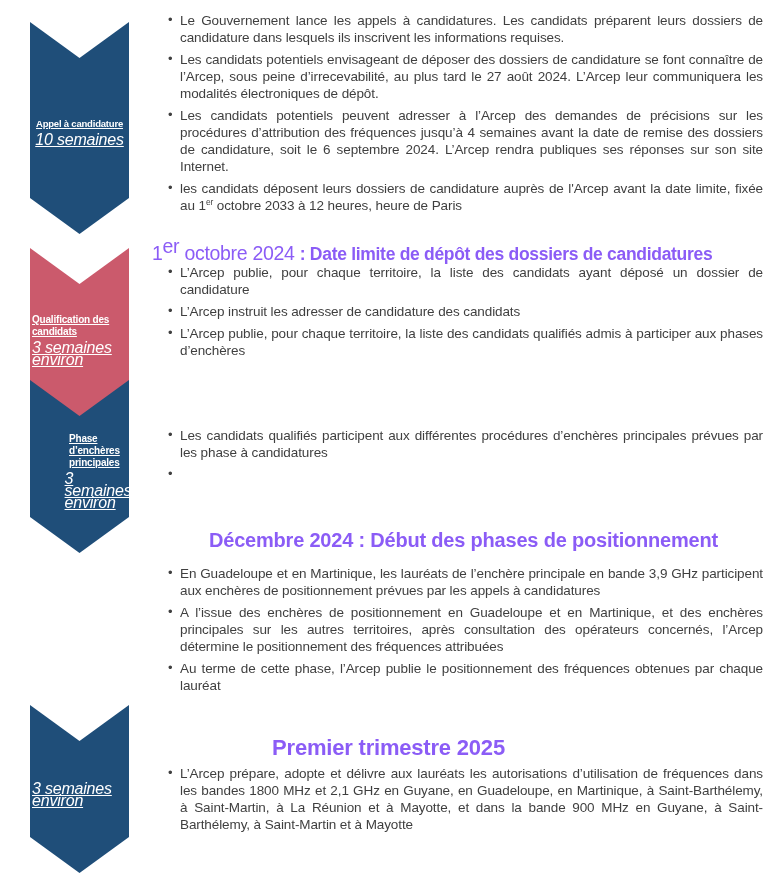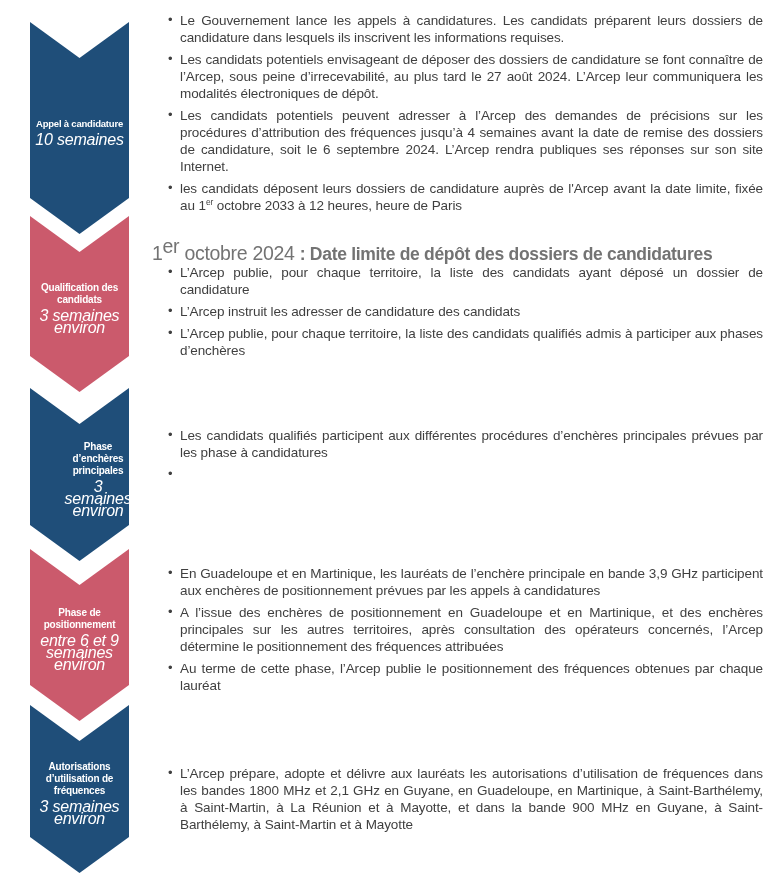--- a/index.html
+++ b/index.html
@@ -4,41 +4,41 @@
 <style>
   html,body{margin:0;padding:0;}
   .page{
     position:relative;width:777px;height:890px;background:#ffffff;overflow:hidden;
     font-family:"Liberation Sans",sans-serif;
   }
   
   .chevron{
     position:absolute;left:30px;width:99px;
     display:flex;flex-direction:column;align-items:center;justify-content:center;
-    text-align:center;color:#ffffff;
+    text-align:left;color:#ffffff;
     clip-path:polygon(0 0,50% 36px,100% 0,100% calc(100% - 36px),50% 100%,0 calc(100% - 36px));
-    padding:10px 2px 2px 2px;box-sizing:border-box;
+    padding:10px 2px 2px 2px;box-sizing:border-box;text-decoration:underline;
   }
   .chevron.blue{background:#1F4E79;}
   .chevron.red{background:#CB5A6C;}
   .c1{top:22px;height:212px;}
-  .c2{top:216px;height:176px;}
-  .c3{top:388px;height:173px;padding-left:39px;}
+  .c2{top:248px;height:176px;}
+  .c3{top:380px;height:173px;padding-left:39px;}
   .c4{top:549px;height:172px;}
   .c5{top:705px;height:168px;}
   .chev-title{font-weight:700;font-size:10px;line-height:12px;letter-spacing:-0.2px;}
   .c1 .chev-title{white-space:nowrap;font-size:9.5px;}
   .chev-duration{font-style:italic;font-size:16px;line-height:12px;margin-top:4px;letter-spacing:-0.2px;}
   
   .block{position:absolute;}
   .blist{left:168px;width:595px;color:#3F3F3F;font-size:13.5px;line-height:17px;letter-spacing:-0.1px;}
   .list1{top:12px;} .list2{top:264px;} .list3{top:427px;} .list4{top:565px;} .list5{top:765px;}
   .bullet{position:relative;padding-left:12px;text-align:justify;margin-bottom:5px;}
   .bullet .dot{position:absolute;left:0;top:-1px;font-size:13px;}
-  .heading{color:#737373;white-space:nowrap;}
+  .heading{color:#8b5cf6;white-space:nowrap;}
   .heading1{left:152px;top:227px;font-size:17.5px;letter-spacing:-0.3px;}
   .heading1 .b{font-size:19.5px;}
   .heading2{left:150px;top:375px;width:627px;text-align:center;font-size:20px;letter-spacing:-0.2px;}
   .heading3{left:150px;top:512px;width:627px;text-align:center;font-size:20px;letter-spacing:-0.2px;}
   .heading4{left:0px;top:717px;width:777px;text-align:center;font-size:22px;letter-spacing:-0.2px;}
   .b{font-weight:400;}
   sup{font-size:62%;line-height:0;}
 </style>
 </head>
 <body>
@@ -50,26 +50,21 @@
     <div class="chev-duration">10 semaines</div>
   </div>
   <div class="chevron c2 red">
     <div class="chev-title">Qualification des candidats</div>
     <div class="chev-duration">3 semaines environ</div>
   </div>
   <div class="chevron c3 blue">
     <div class="chev-title">Phase d’enchères principales</div>
     <div class="chev-duration">3 semaines environ</div>
   </div>
-  <div class="chevron c4 red">
-    <div class="chev-title">Phase de positionnement</div>
-    <div class="chev-duration">entre 6 et 9 semaines environ</div>
-  </div>
   <div class="chevron c5 blue">
-    <div class="chev-title">Autorisations d’utilisation de fréquences</div>
     <div class="chev-duration">3 semaines environ</div>
   </div>
 
   <section class="block blist list1">
       <div class="bullet"><span class="dot">•</span><span><span>Le Gouvernement lance les appels à candidatures. Les candidats préparent leurs dossiers de candidature dans lesquels ils inscrivent les informations requises.</span></span></div>
       <div class="bullet"><span class="dot">•</span><span><span>Les candidats potentiels envisageant de déposer des dossiers de candidature se font connaître de l’Arcep, sous peine d’irrecevabilité, </span><span class="b">au plus tard le 27 août 2024</span><span>. L’Arcep leur communiquera les modalités électroniques de dépôt.</span></span></div>
       <div class="bullet"><span class="dot">•</span><span><span>Les candidats potentiels peuvent adresser à l’Arcep des demandes de précisions sur les procédures d’attribution des fréquences jusqu’à 4 semaines avant la date de remise des dossiers de candidature, soit le 6 septembre 2024. L’Arcep rendra publiques ses réponses sur son site Internet.</span></span></div>
       <div class="bullet"><span class="dot">•</span><span><span>les candidats déposent leurs dossiers de candidature auprès de l'Arcep avant la date limite, fixée au 1</span><sup>er</sup><span> octobre 2033 à 12 heures, heure de Paris</span></span></div>
     </section>
 
@@ -80,25 +75,27 @@
       <div class="bullet"><span class="dot">•</span><span><span>L’Arcep instruit les adresser de candidature des candidats</span></span></div>
       <div class="bullet"><span class="dot">•</span><span><span>L’Arcep publie, pour chaque territoire, la liste des candidats qualifiés admis à participer aux phases d’enchères</span></span></div>
     </section>
 
 
   <section class="block blist list3">
       <div class="bullet"><span class="dot">•</span><span><span>Les candidats qualifiés participent aux différentes procédures d’enchères principales prévues par les phase à candidatures</span></span></div>
       <div class="bullet"><span class="dot">•</span></div>
     </section>
 
+  <h2 class="block heading heading3">Décembre 2024 : Début des phases de positionnement</h2>
 
   <section class="block blist list4">
       <div class="bullet"><span class="dot">•</span><span><span>En Guadeloupe et en Martinique, les lauréats de l’enchère principale en bande 3,9 GHz participent aux enchères de positionnement prévues par les appels à candidatures</span></span></div>
       <div class="bullet"><span class="dot">•</span><span><span>A l’issue des enchères de positionnement en Guadeloupe et en Martinique, et des enchères principales sur les autres territoires, après consultation des opérateurs concernés, l’Arcep détermine le positionnement des fréquences attribuées</span></span></div>
       <div class="bullet"><span class="dot">•</span><span><span>Au terme de cette phase, l’Arcep publie le positionnement des fréquences obtenues par chaque lauréat</span></span></div>
     </section>
 
+  <h2 class="block heading heading4">Premier trimestre 2025</h2>
 
   <section class="block blist list5">
       <div class="bullet"><span class="dot">•</span><span><span>L’Arcep prépare, adopte et délivre aux lauréats les autorisations d’utilisation de fréquences dans les bandes 1800 MHz et 2,1 GHz en Guyane, en Guadeloupe, en Martinique, à Saint-Barthélemy, à Saint-Martin, à La Réunion et à Mayotte, et dans la bande 900 MHz en Guyane, à Saint-Barthélemy, à Saint-Martin et à Mayotte</span></span></div>
     </section>
 
 </div>
 
 </body></html>

